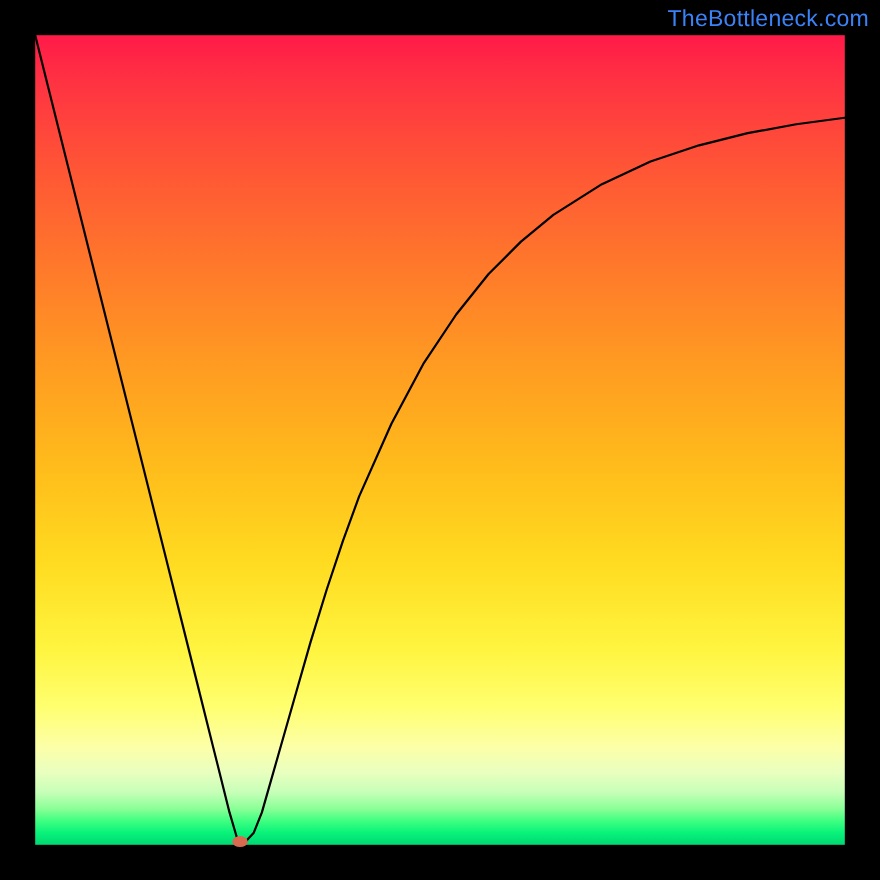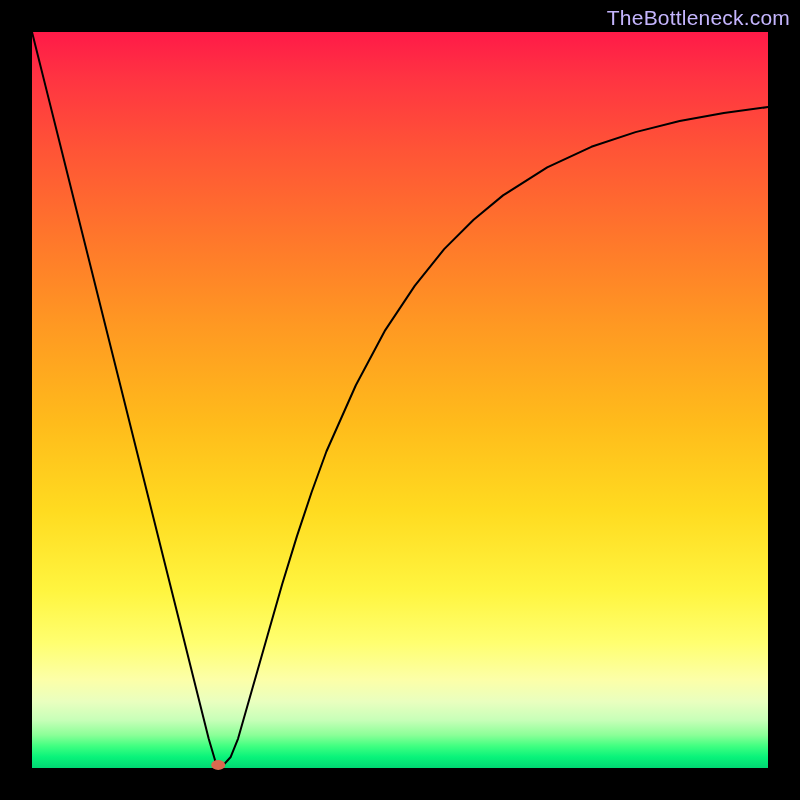--- a/index.html
+++ b/index.html
@@ -40,21 +40,21 @@
       #8cff98 95.5%,
       #41ff81 97%,
       #09f37a 98.5%,
       #00d873 100%
     );
   }
   .watermark {
     position: absolute;
     top: 6px;
     right: 10px;
-    color: #c4b5fd;
+    color: #3b82f6;
     font-size: 21px;
     font-weight: 500;
     letter-spacing: 0.2px;
     pointer-events: none;
   }
   svg.curve {
     position: absolute;
     left: 0;
     top: 0;
     width: 736px;

